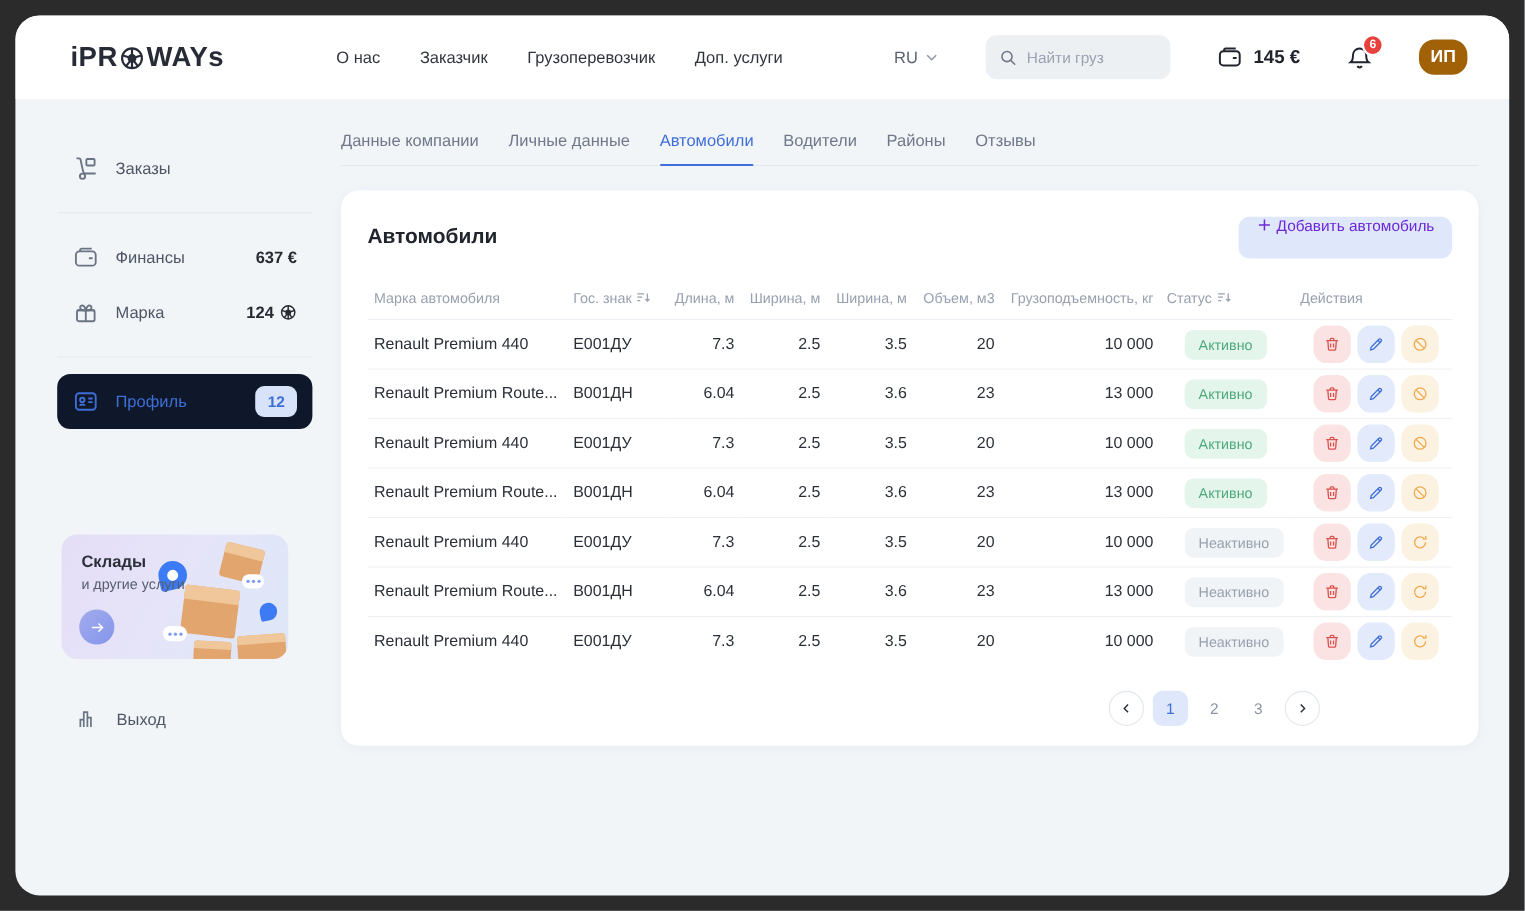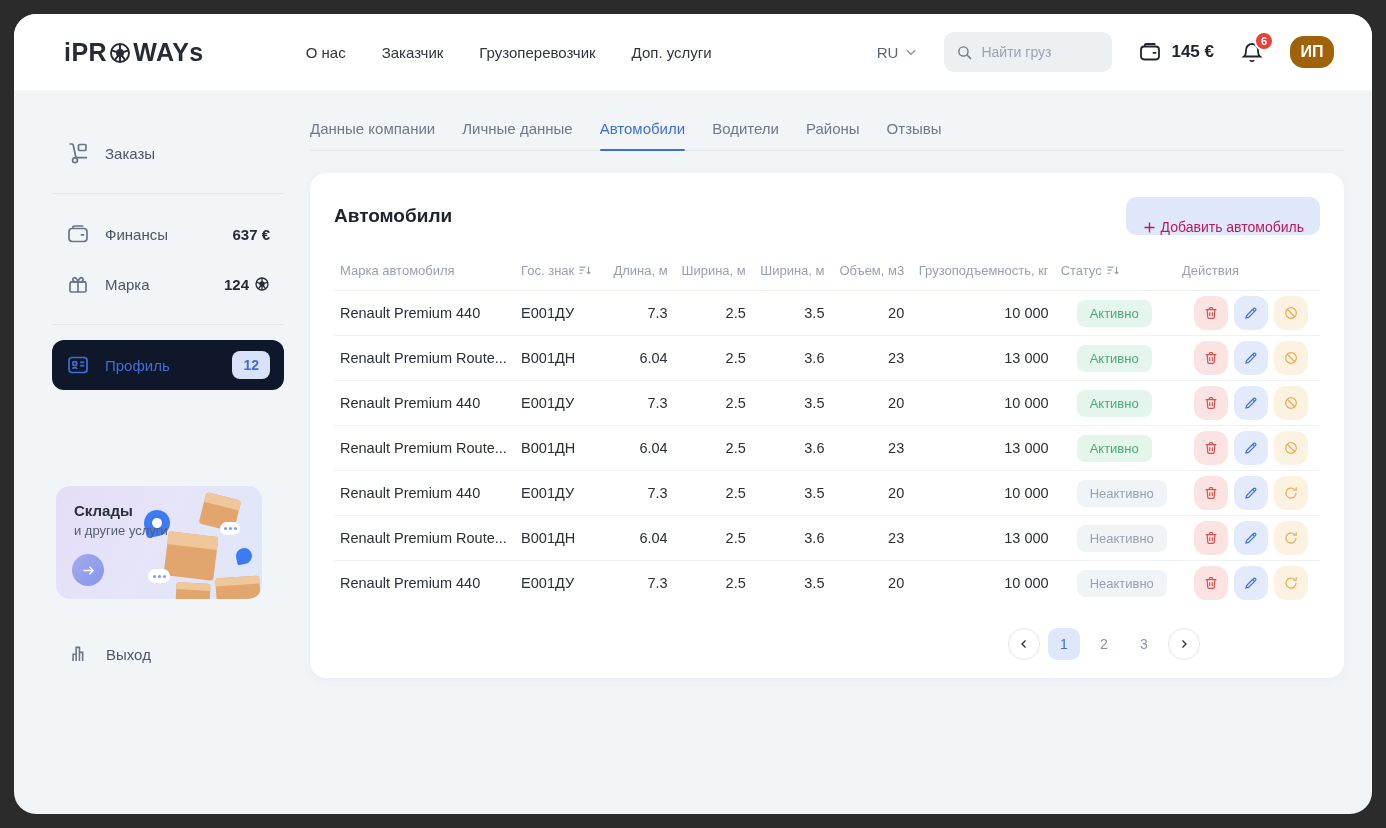--- a/index.html
+++ b/index.html
@@ -6,21 +6,21 @@
   html,body { width:1386px; height:828px; }
   body { background:#2b2b2b; font-family:"Liberation Sans", sans-serif; position:relative; }
   .window { position:absolute; inset:14px; background:#f2f5f8; border-radius:22px; overflow:hidden; }
 
   
   .header { height:76px; background:#ffffff; display:flex; align-items:center; padding:0 38px 0 50px; }
   .logo { display:flex; align-items:center; font-weight:bold; font-size:25px; letter-spacing:.5px; color:#262b36; }
   .logo .wheel { width:24px; height:24px; margin:2px 1px 0; color:#262b36; }
   .main-nav { display:flex; gap:36px; margin-left:102px; }
   .main-nav .nav-item { font-size:15px; color:#31353e; cursor:pointer; }
-  .header-right { margin-left:auto; display:flex; align-items:center; gap:26px; }
+  .header-right { margin-left:auto; display:flex; align-items:center; gap:42px; }
   .lang { display:flex; align-items:center; gap:6px; color:#5b6472; font-size:15px; cursor:pointer; }
   .lang svg { width:14px; height:14px; color:#8b94a3; }
   .search-box { width:168px; height:40px; background:#edf0f3; border-radius:10px; display:flex; align-items:center; padding:0 12px; gap:8px; }
   .search-box svg { width:17px; height:17px; color:#6e7786; flex:none; }
   .search-box input { border:none; outline:none; background:transparent; font-size:14px; color:#333; width:100%; font-family:"Liberation Sans", sans-serif; }
   .search-box input::placeholder { color:#9aa3b2; }
   .balance { display:flex; align-items:center; gap:9px; font-size:17px; font-weight:bold; color:#20242c; }
   .balance svg { width:24px; height:24px; color:#20242c; }
   .bell-wrap { position:relative; cursor:pointer; }
   .bell-wrap svg { width:24px; height:24px; color:#20242c; display:block; }
@@ -61,21 +61,21 @@
   
   .tabs { display:flex; gap:27px; border-bottom:1px solid #e3e7ec; }
   .tab { font-size:15px; color:#6f7888; padding-bottom:13px; cursor:pointer; position:relative; }
   .tab.active { color:#3e6fd7; }
   .tab.active::after { content:""; position:absolute; left:0; right:0; bottom:-1px; height:2px; background:#3e6fd7; border-radius:2px; }
 
   
   .card { margin-top:22px; background:#fff; border-radius:16px; box-shadow:0 2px 10px rgba(40,60,90,.05); padding:24px 24px 18px; min-height:482px; display:flex; flex-direction:column; }
   .card-head { display:flex; align-items:center; justify-content:space-between; }
   .card-title { font-size:19px; font-weight:bold; color:#20242c; }
-  .add-btn { display:flex; align-items:flex-end; gap:4px; background:#dfe8fb; color:#be185d; border:none; border-radius:10px; height:38px; padding:0 16px; font-size:14px; font-family:"Liberation Sans", sans-serif; cursor:pointer; }
+  .add-btn { display:flex; align-items:flex-start; gap:4px; background:#dfe8fb; color:#6d28d9; border:none; border-radius:10px; height:38px; padding:0 16px; font-size:14px; font-family:"Liberation Sans", sans-serif; cursor:pointer; }
   .add-btn svg { width:15px; height:15px; }
 
   table.veh { width:100%; border-collapse:collapse; margin-top:18px; }
   table.veh th { font-size:13px; font-weight:normal; color:#98a1b0; text-align:left; padding:10px 6px 12px; border-bottom:1px solid #eceff3; white-space:nowrap; }
   table.veh th.num, table.veh td.num { text-align:right; }
   table.veh td { font-size:14.5px; color:#2a2f38; padding:0 6px; height:45px; border-bottom:1px solid #eef1f4; white-space:nowrap; }
   table.veh tr:last-child td { border-bottom:none; }
   .th-sort { display:inline-flex; align-items:center; gap:4px; }
   .th-sort svg { width:15px; height:13px; color:#98a1b0; }
   .pill { display:inline-block; font-size:13px; padding:6px 13px; border-radius:8px;text-align:center; }

